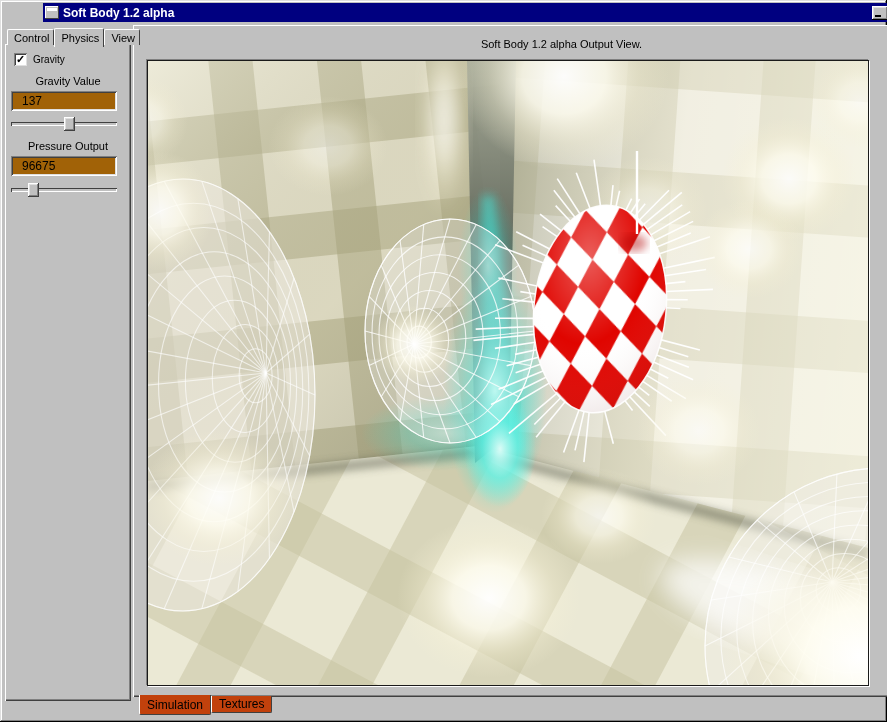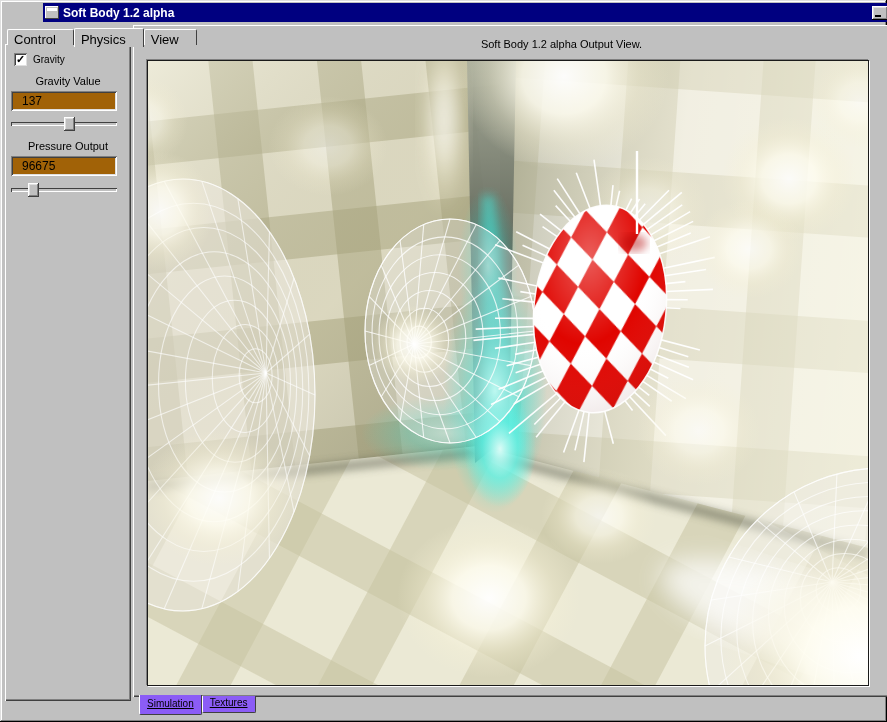--- a/index.html
+++ b/index.html
@@ -15,21 +15,21 @@
   .app-icon::before{content:"";position:absolute;left:2px;top:2px;right:2px;height:3px;background:#fff;}
   .title-text{color:#fff;font-weight:bold;font-size:12px;margin-left:4px;letter-spacing:0px;flex:1;white-space:nowrap;}
   .tb-btn{width:16px;height:14px;background:#c0c0c0;position:relative;margin-left:0;
     box-shadow: inset -1px -1px 0 #000, inset 1px 1px 0 #fff, inset -2px -2px 0 #808080, inset 2px 2px 0 #dfdfdf;}
   .tb-btn.close{margin-left:2px;margin-right:2px;display:flex;align-items:center;justify-content:center;
     font-size:9px;font-weight:bold;color:#000;line-height:1;}
   .glyph-min{position:absolute;left:3px;bottom:3px;width:6px;height:2px;background:#000;}
   .glyph-max{position:absolute;left:3px;top:3px;width:9px;height:8px;border:1px solid #000;border-top-width:2px;}
   
   .ltabs{position:absolute;left:7px;top:27px;height:18px;display:flex;align-items:flex-end;z-index:3;}
-  .tab{height:16px;padding:2px 17px 0 6px;font-size:13px;background:#c0c0c0;position:relative;margin-right:0;
+  .tab{height:16px;padding:2px 4px 0 6px;font-size:11px;background:#c0c0c0;position:relative;margin-right:0;
     border-left:1px solid #fff;border-top:1px solid #fff;border-right:1px solid #404040;border-radius:2px 2px 0 0;}
   .tab.selected{height:19px;padding-top:3px;margin-bottom:-2px;z-index:4;border-left:1px solid #fff;border-top:1px solid #fff;border-right:1px solid #404040;background:#c0c0c0;}
   .tabpage{position:absolute;left:5px;top:44px;width:126px;height:657px;background:#c0c0c0;z-index:2;
     box-shadow: inset 1px 1px 0 #fff, inset -1px -1px 0 #404040, inset -2px -2px 0 #808080;}
   .chkrow{position:absolute;left:9px;top:9px;display:flex;align-items:center;}
   .chkbox{width:13px;height:13px;background:#fff;position:relative;
     box-shadow: inset 1px 1px 0 #808080, inset -1px -1px 0 #dfdfdf, inset 2px 2px 0 #404040, inset -2px -2px 0 #fff;
     display:flex;align-items:center;justify-content:center;font-size:11px;font-weight:bold;color:#000;line-height:1;}
   .chklabel{font-size:10px;margin-left:6px;}
   .fieldlabel{position:absolute;left:0;width:100%;text-align:center;font-size:11px;}
@@ -43,22 +43,22 @@
     box-shadow: inset -1px -1px 0 #404040, inset 1px 1px 0 #fff, inset -2px -2px 0 #808080, inset 2px 2px 0 #dfdfdf;}
   
   .rpanel{position:absolute;left:133px;top:25px;width:857px;height:672px;background:#c0c0c0;
     box-shadow: inset 1px 1px 0 #fff, inset -1px -1px 0 #404040, inset -2px -2px 0 #808080;}
   .outlabel{position:absolute;left:0;top:13px;width:100%;text-align:center;font-size:11px;color:#000;}
   .viewport{position:absolute;left:14px;top:35px;width:722px;height:626px;background:#888;
     border:1px solid #1a1a1a; box-shadow: -1px -1px 0 #808080, 1px 1px 0 #ffffff;}
   .viewport svg{display:block;}
   
   .btabs{position:absolute;left:139px;top:696px;display:flex;align-items:flex-start;z-index:3;}
-  .btab{height:17px;padding:1px 7px 0 7px;font-size:10px;background:#8b5cf6;
-    border-left:1px solid #fff;border-right:1px solid #404040;border-bottom:1px solid #404040;border-radius:0 0 2px 2px;text-decoration:underline;}
+  .btab{height:17px;padding:1px 7px 0 7px;font-size:12px;background:#c2410c;
+    border-left:1px solid #fff;border-right:1px solid #404040;border-bottom:1px solid #404040;border-radius:0 0 2px 2px;}
   .btab.selected{height:20px;margin-top:-1px;padding-top:3px;z-index:4;}
 </style>
 </head>
 <body>
 
 <div id="window">
 
   <div class="titlebar">
     <div class="app-icon"></div>
     <div class="title-text">Soft Body 1.2 alpha</div>

